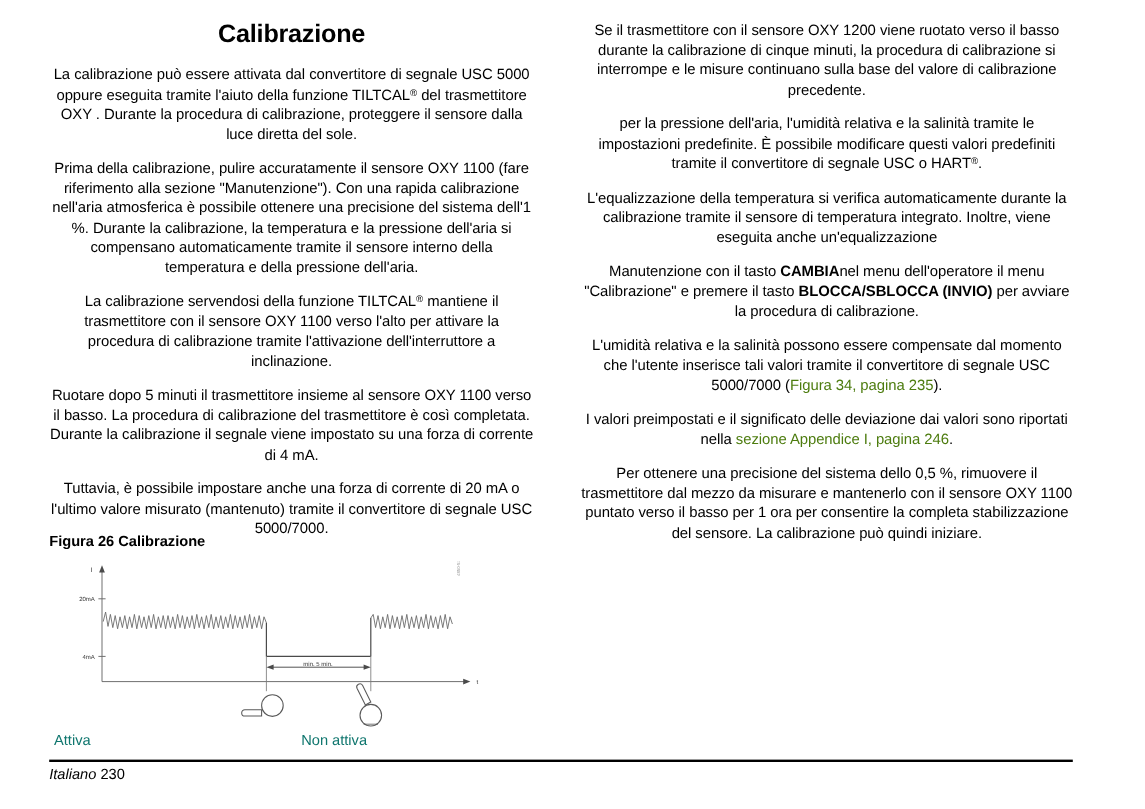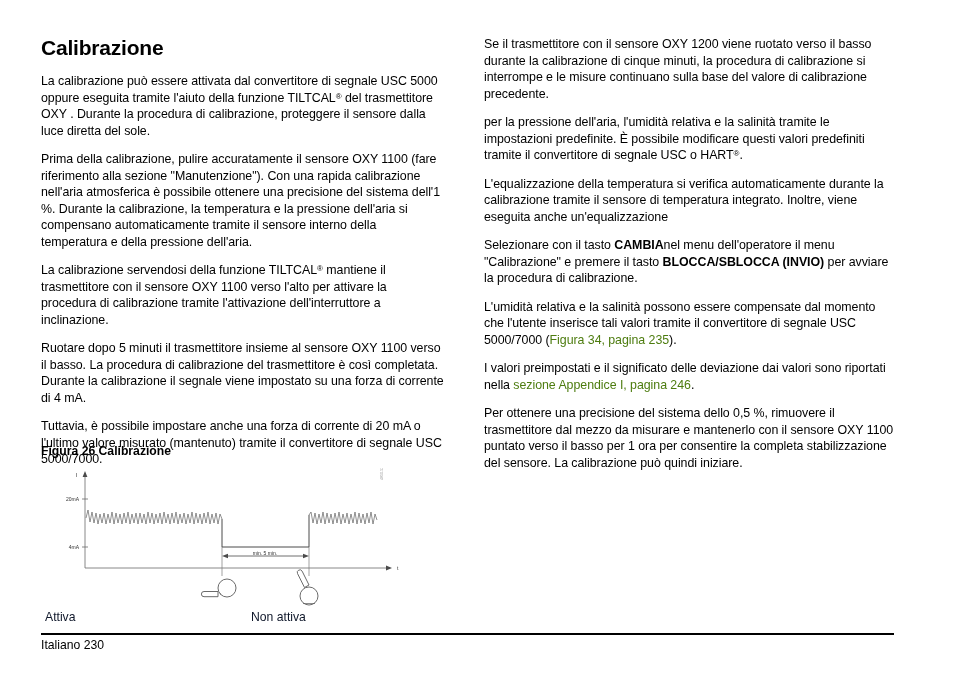--- a/index.html
+++ b/index.html
@@ -20,22 +20,23 @@
   .page {
     position: absolute;
     left: 0; top: 0;
     width: 954px;
     height: 674px;
   }
 
   
   .col {
     position: absolute;
-    top: 36px;
+    top: 17px;
     width: 404px;
+    text-align: center;
   }
   .col-left  { left: 41px; }
   .col-right { left: 484px; width: 410px; }
 
   h1.doc-title {
     font-size: 21px;
     font-weight: bold;
     margin: 0 0 14px 0;
     letter-spacing: -0.2px;
     line-height: 1.1;
@@ -83,41 +84,41 @@
     left: 41px;
     top: 468px;
     width: 400px;
     height: 150px;
   }
   .figure-box svg { display: block; }
 
   .fig-label {
     position: absolute;
     font-size: 12.2px;
-    color: #0f172a;
+    color: #0f766e;
   }
   .lbl-attiva     { left: 45px;  top: 610px; }
   .lbl-non-attiva { left: 251px; top: 610px; }
 
   
   .footer-rule {
     position: absolute;
     left: 41px;
     top: 633px;
     width: 853px;
     height: 2px;
     background: #000;
   }
   .footer-text {
     position: absolute;
     left: 41px;
     top: 638px;
     font-size: 12.2px;
   }
-  .footer-text .it { }
+  .footer-text .it { font-style: italic; }
 </style>
 </head>
 <body>
 
 <div class="page">
 
   <div class="col col-left">
     <h1 class="doc-title">Calibrazione</h1>
 
     <p class="para"><span>La calibrazione può essere attivata dal convertitore di segnale USC 5000 oppure eseguita tramite l'aiuto della funzione TILTCAL</span><sup class="reg">®</sup><span> del trasmettitore OXY . Durante la procedura di calibrazione, proteggere il sensore dalla luce diretta del sole.</span></p>
@@ -126,21 +127,21 @@
     <p class="para"><span>Ruotare dopo 5 minuti il trasmettitore insieme al sensore OXY 1100 verso il basso. La procedura di calibrazione del trasmettitore è così completata. Durante la calibrazione il segnale viene impostato su una forza di corrente di 4 mA.</span></p>
     <p class="para"><span>Tuttavia, è possibile impostare anche una forza di corrente di 20 mA o l'ultimo valore misurato (mantenuto) tramite il convertitore di segnale USC 5000/7000.</span></p>
   </div>
 
   <div class="col col-right">
     <p class="para"><span>Se il trasmettitore con il sensore OXY 1200 viene ruotato verso il basso durante la calibrazione di cinque minuti, la procedura di calibrazione si interrompe e le misure continuano sulla base del valore di calibrazione precedente.</span></p>
     <p class="para"><span>per la pressione dell'aria, l'umidità relativa e la salinità tramite le impostazioni predefinite. È possibile modificare questi valori predefiniti tramite il convertitore di segnale USC o HART</span><sup class="reg">®</sup><span>.</span></p>
     <p class="para"><span>L'equalizzazione della temperatura si verifica automaticamente durante la calibrazione tramite il sensore di temperatura integrato. Inoltre, viene eseguita anche un'equalizzazione</span></p>
 
 
-    <p class="para"><span>Selezionare con il tasto </span><span class="b">CAMBIA</span><span>nel menu dell'operatore il menu "Calibrazione" e premere il tasto </span><span class="b">BLOCCA/SBLOCCA (INVIO)</span><span>  per avviare la procedura di calibrazione.</span></p>
+    <p class="para"><span>Manutenzione con il tasto </span><span class="b">CAMBIA</span><span>nel menu dell'operatore il menu "Calibrazione" e premere il tasto </span><span class="b">BLOCCA/SBLOCCA (INVIO)</span><span>  per avviare la procedura di calibrazione.</span></p>
     <p class="para"><span>L'umidità relativa e la salinità possono essere compensate dal momento che l'utente inserisce tali valori tramite il convertitore di segnale USC 5000/7000 (</span><a class="xref" href="#">Figura 34, pagina 235</a><span>).</span></p>
     <p class="para"><span>I valori preimpostati e il significato delle deviazione dai valori sono riportati nella </span><a class="xref" href="#">sezione Appendice I, pagina 246</a><span>.</span></p>
     <p class="para"><span>Per ottenere una precisione del sistema dello 0,5 %, rimuovere il trasmettitore dal mezzo da misurare e mantenerlo con il sensore OXY 1100 puntato verso il basso per 1 ora per consentire la completa stabilizzazione del sensore. La calibrazione può quindi iniziare.</span></p>
   </div>
 
   <div class="fig-caption">Figura 26 Calibrazione</div>
 
   <div class="figure-box">
     <svg width="400" height="150" viewBox="0 0 400 150" xmlns="http://www.w3.org/2000/svg">
       <g stroke="#6a6a6a" fill="none" stroke-width="0.8">

